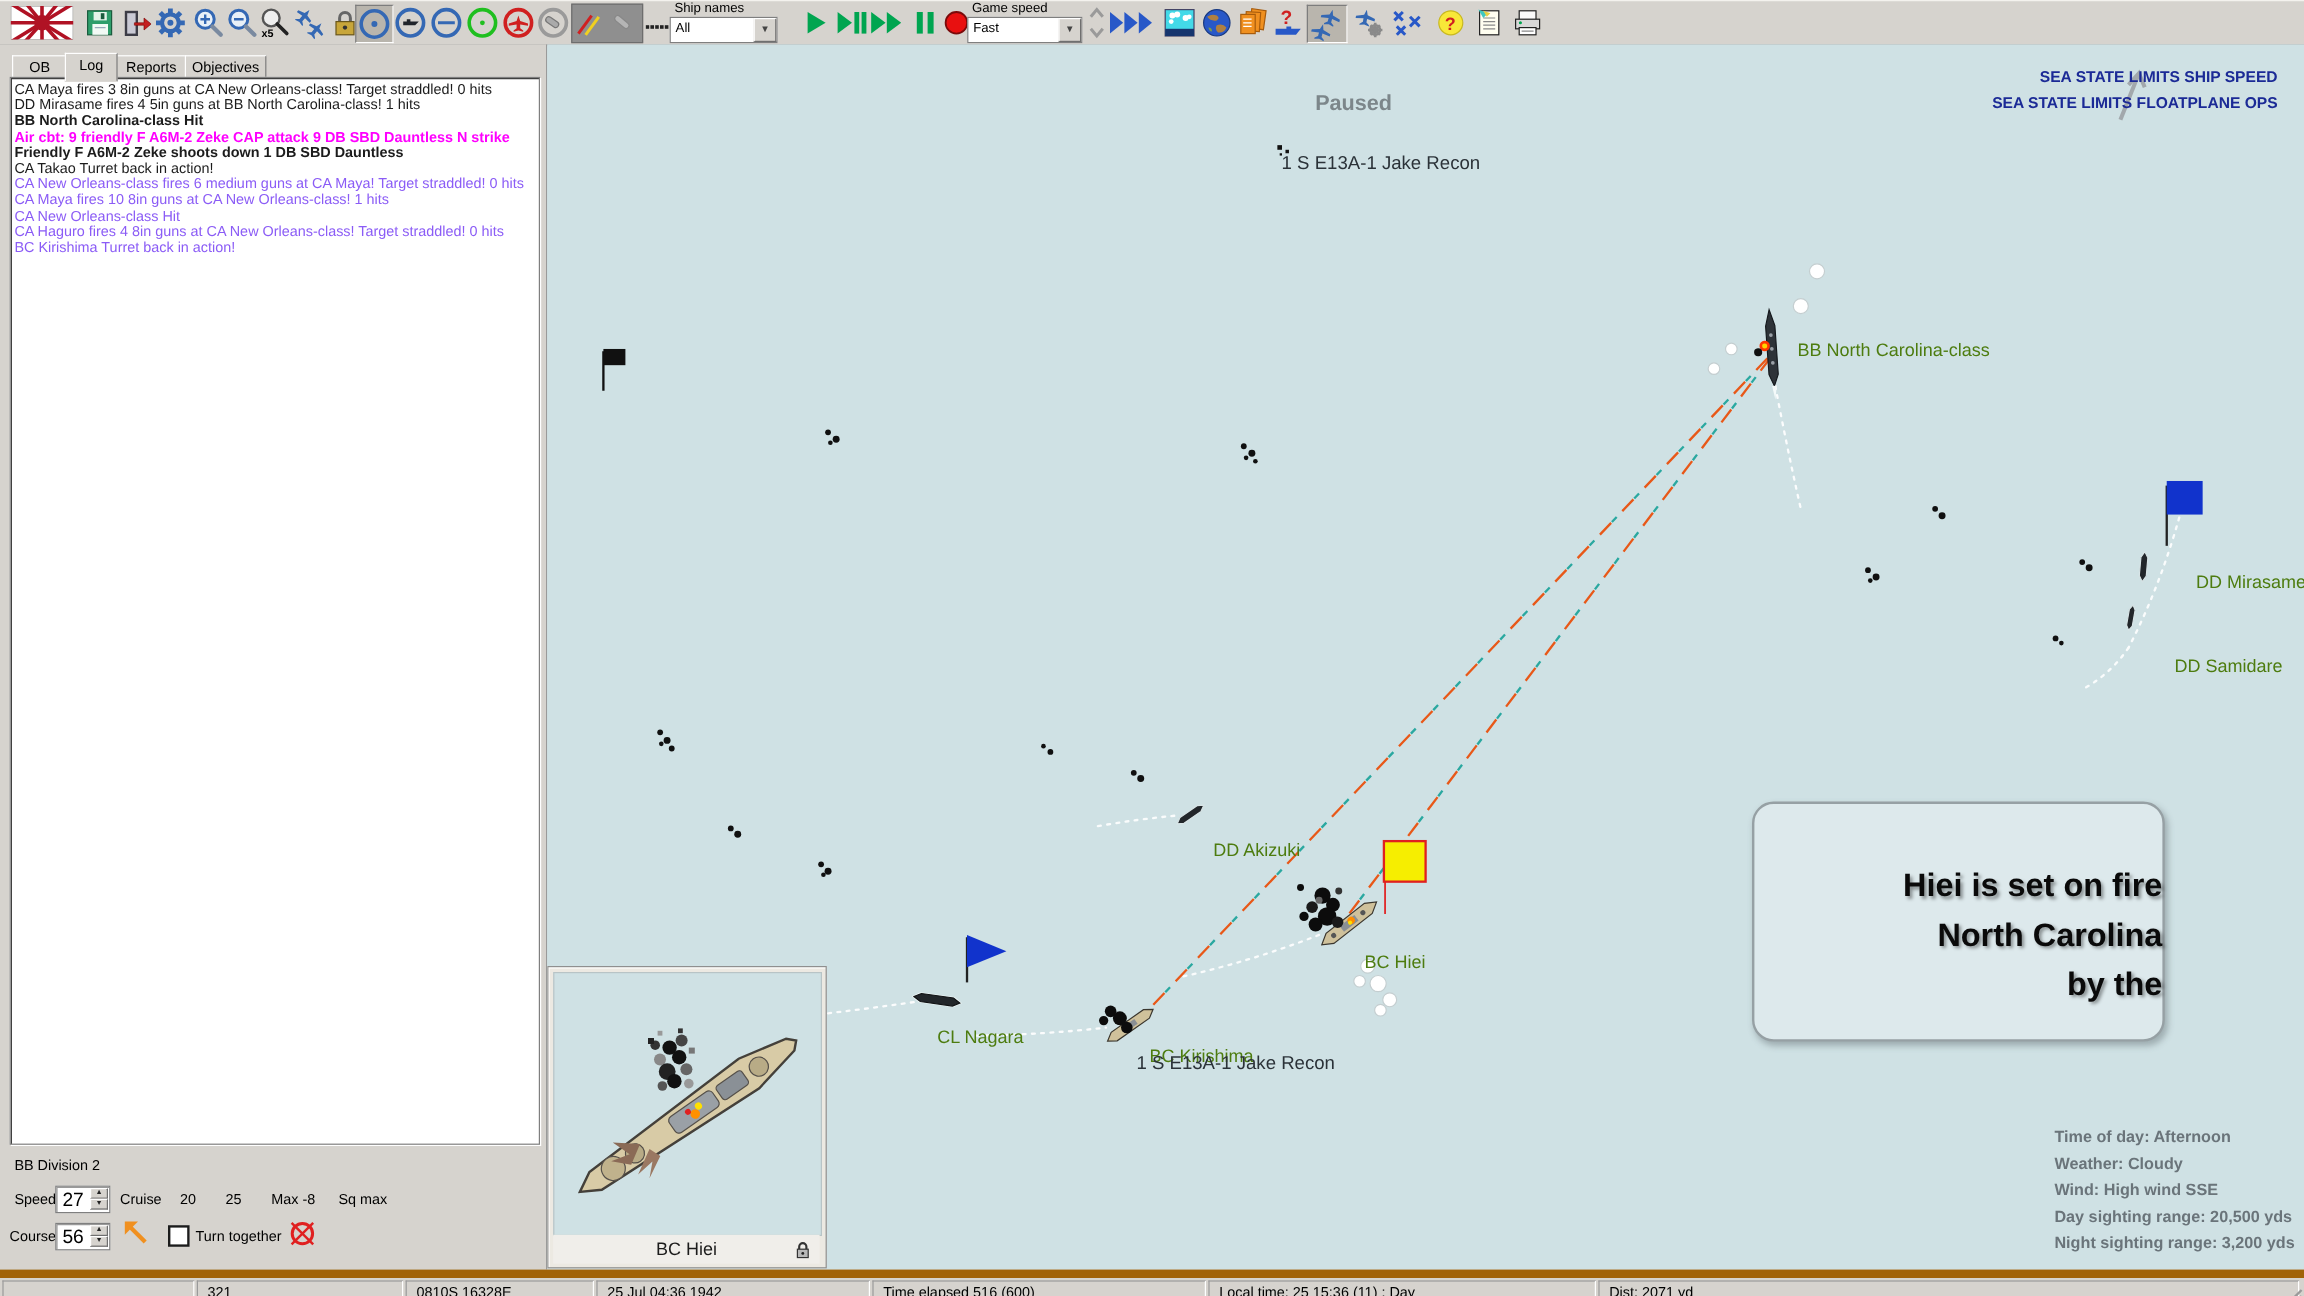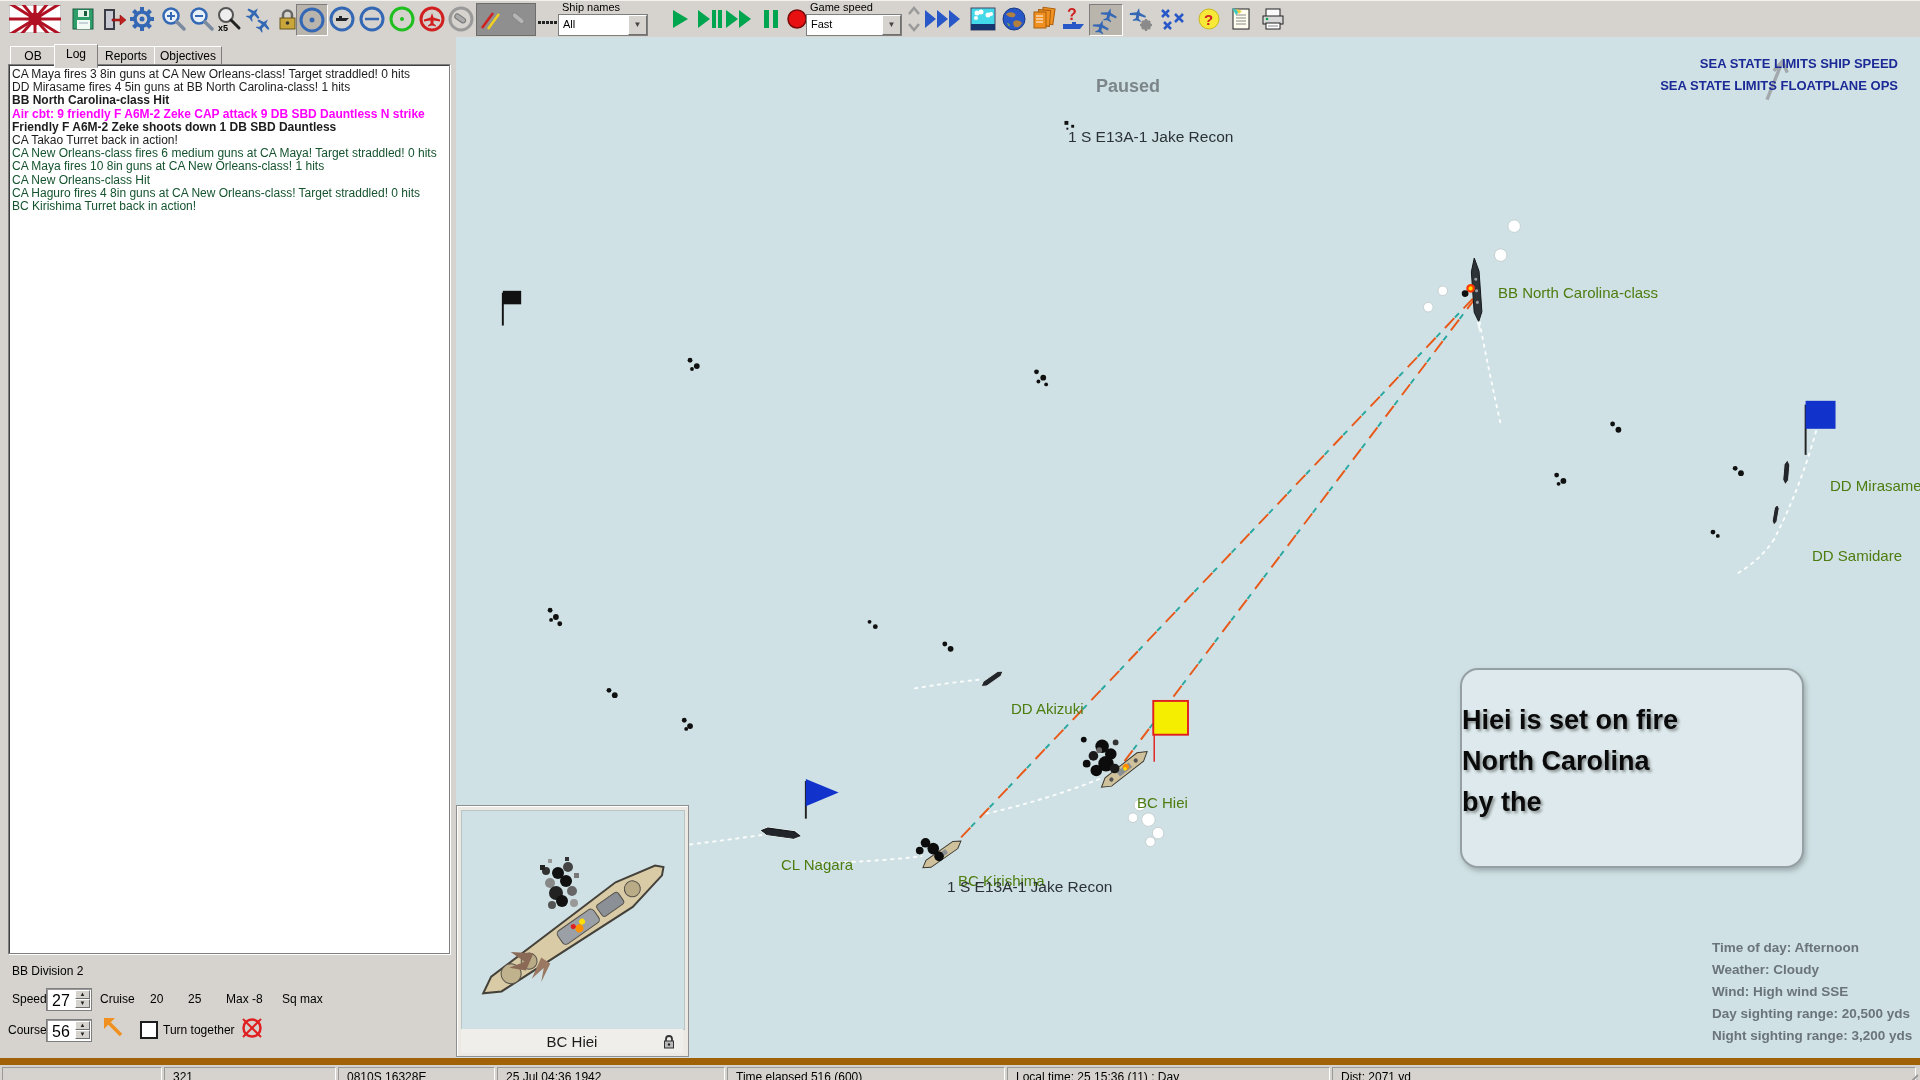--- a/index.html
+++ b/index.html
@@ -12,45 +12,45 @@
   .tb{position:absolute;top:4px;width:30px;height:30px;display:flex;align-items:center;justify-content:center;}
   .tb.pressed{background:#b9b5ad;border:1px solid;border-color:#7d7d7d #fff #fff #7d7d7d;}
   .tbpanel{position:absolute;top:3px;height:31px;background:#8f8f8f;border:1px solid #6d6d6d;display:flex;}
   .combo-group{position:absolute;top:1px;height:35px;}
   .combo-label{font-size:11px;color:#000;margin-left:4px;line-height:12px;}
   .combo{position:relative;margin-top:1px;height:20px;background:#fff;border:1px solid #7f7f7f;font-size:11px;}
   .combo .val{position:absolute;left:4px;top:3px;}
   .combo .arrow{position:absolute;right:0;top:0;width:17px;height:18px;background:#d6d3ce;
                 border:1px solid;border-color:#fff #6f6f6f #6f6f6f #fff;text-align:center;font-size:8px;line-height:17px;color:#444;}
   
-  #leftpanel{position:absolute;left:0;top:37px;width:455px;height:1021px;background:#d6d3ce;border-right:1px solid #9a9a9a;padding-left:12px;}
+  #leftpanel{position:absolute;left:0;top:37px;width:455px;height:1021px;background:#d6d3ce;border-right:1px solid #9a9a9a;}
   .tab{position:absolute;top:9px;height:19px;background:#d6d3ce;border:1px solid;border-color:#fff #7d7d7d #d6d3ce #fff;
        font-size:12px;text-align:center;line-height:18px;color:#000;}
   .tab.active{top:7px;height:22px;z-index:2;border-bottom:1px solid #d6d3ce;}
   #logbox{position:absolute;left:8px;top:27px;width:440px;height:888px;background:#fff;
           border:1px solid #7f7f7f;box-shadow:inset 1px 1px 0 #404040, 1px 1px 0 #fff;overflow:hidden;}
   .logline{font-size:12px;line-height:13.2px;white-space:nowrap;padding-left:3px;color:#1c1c1c;}
   .logline.bold{font-weight:bold;}
   .logline.mag{font-weight:bold;color:#ff00ff;}
-  .logline.gray{color:#14532d;}
+  .logline.gray{color:#8b5cf6;}
   .ctl-label{position:absolute;font-size:12px;color:#000;}
   .spinner{position:absolute;width:44px;height:21px;background:#fff;border:1px solid #7f7f7f;box-shadow:inset 1px 1px 0 #9a9a9a;}
   .spinner .v{position:absolute;left:5px;top:3px;font-size:16px;}
   .spinner .btns{position:absolute;right:1px;top:1px;width:15px;height:17px;display:flex;flex-direction:column;}
   .spinner .btns div{flex:1;background:#d6d3ce;border:1px solid;border-color:#fff #6f6f6f #6f6f6f #fff;
                      font-size:6px;line-height:7px;text-align:center;color:#222;}
   
   #map{position:absolute;left:456px;top:37px;width:1464px;height:1021px;background:#cfe1e4;overflow:hidden;}
   .maplabel{position:absolute;font-size:15px;color:#4d7c0f;white-space:nowrap;}
   .maplabel.dark{color:#2b3238;font-size:15.5px;}
   #paused{position:absolute;font-size:18px;font-weight:bold;color:#7c868a;}
   .seastate{position:absolute;right:22px;font-size:13px;font-weight:bold;color:#1b2a96;white-space:nowrap;}
   #notebox{position:absolute;left:1004px;top:631px;width:344px;height:200px;background:#dde9ec;
            border:2px solid #96a0a4;border-radius:18px;box-shadow:2px 3px 5px rgba(100,110,115,.45);
-           text-align:left;padding-top:30px;box-sizing:border-box;}
+           text-align:right;padding-top:48px;box-sizing:border-box;}
   #notebox div{font-size:27px;font-weight:bold;color:#0a0a0a;line-height:41px;text-shadow:2px 2px 3px rgba(0,0,0,.4);}
   .cond{position:absolute;left:1256px;font-size:13.5px;font-weight:bold;color:#6a747a;white-space:nowrap;}
   
   #preview{position:absolute;left:0px;top:768px;width:231px;height:250px;background:#ece9e2;
            border:1px solid #8f8f8f;box-shadow:inset 1px 1px 0 #fff;}
   #preview .sea{position:absolute;left:4px;top:4px;width:222px;height:218px;background:#cfe1e4;border:1px solid #b8c4c6;}
   #preview .bar{position:absolute;left:4px;bottom:3px;width:222px;height:24px;background:#f0eeea;}
   #preview .bar .nm{position:absolute;left:0;right:0;top:4px;text-align:center;font-size:15px;color:#1c1c1c;}
   
   #statusbar{position:absolute;left:0;top:1058px;width:1920px;height:22px;background:#d6d3ce;border-top:7px solid #a16207;}

